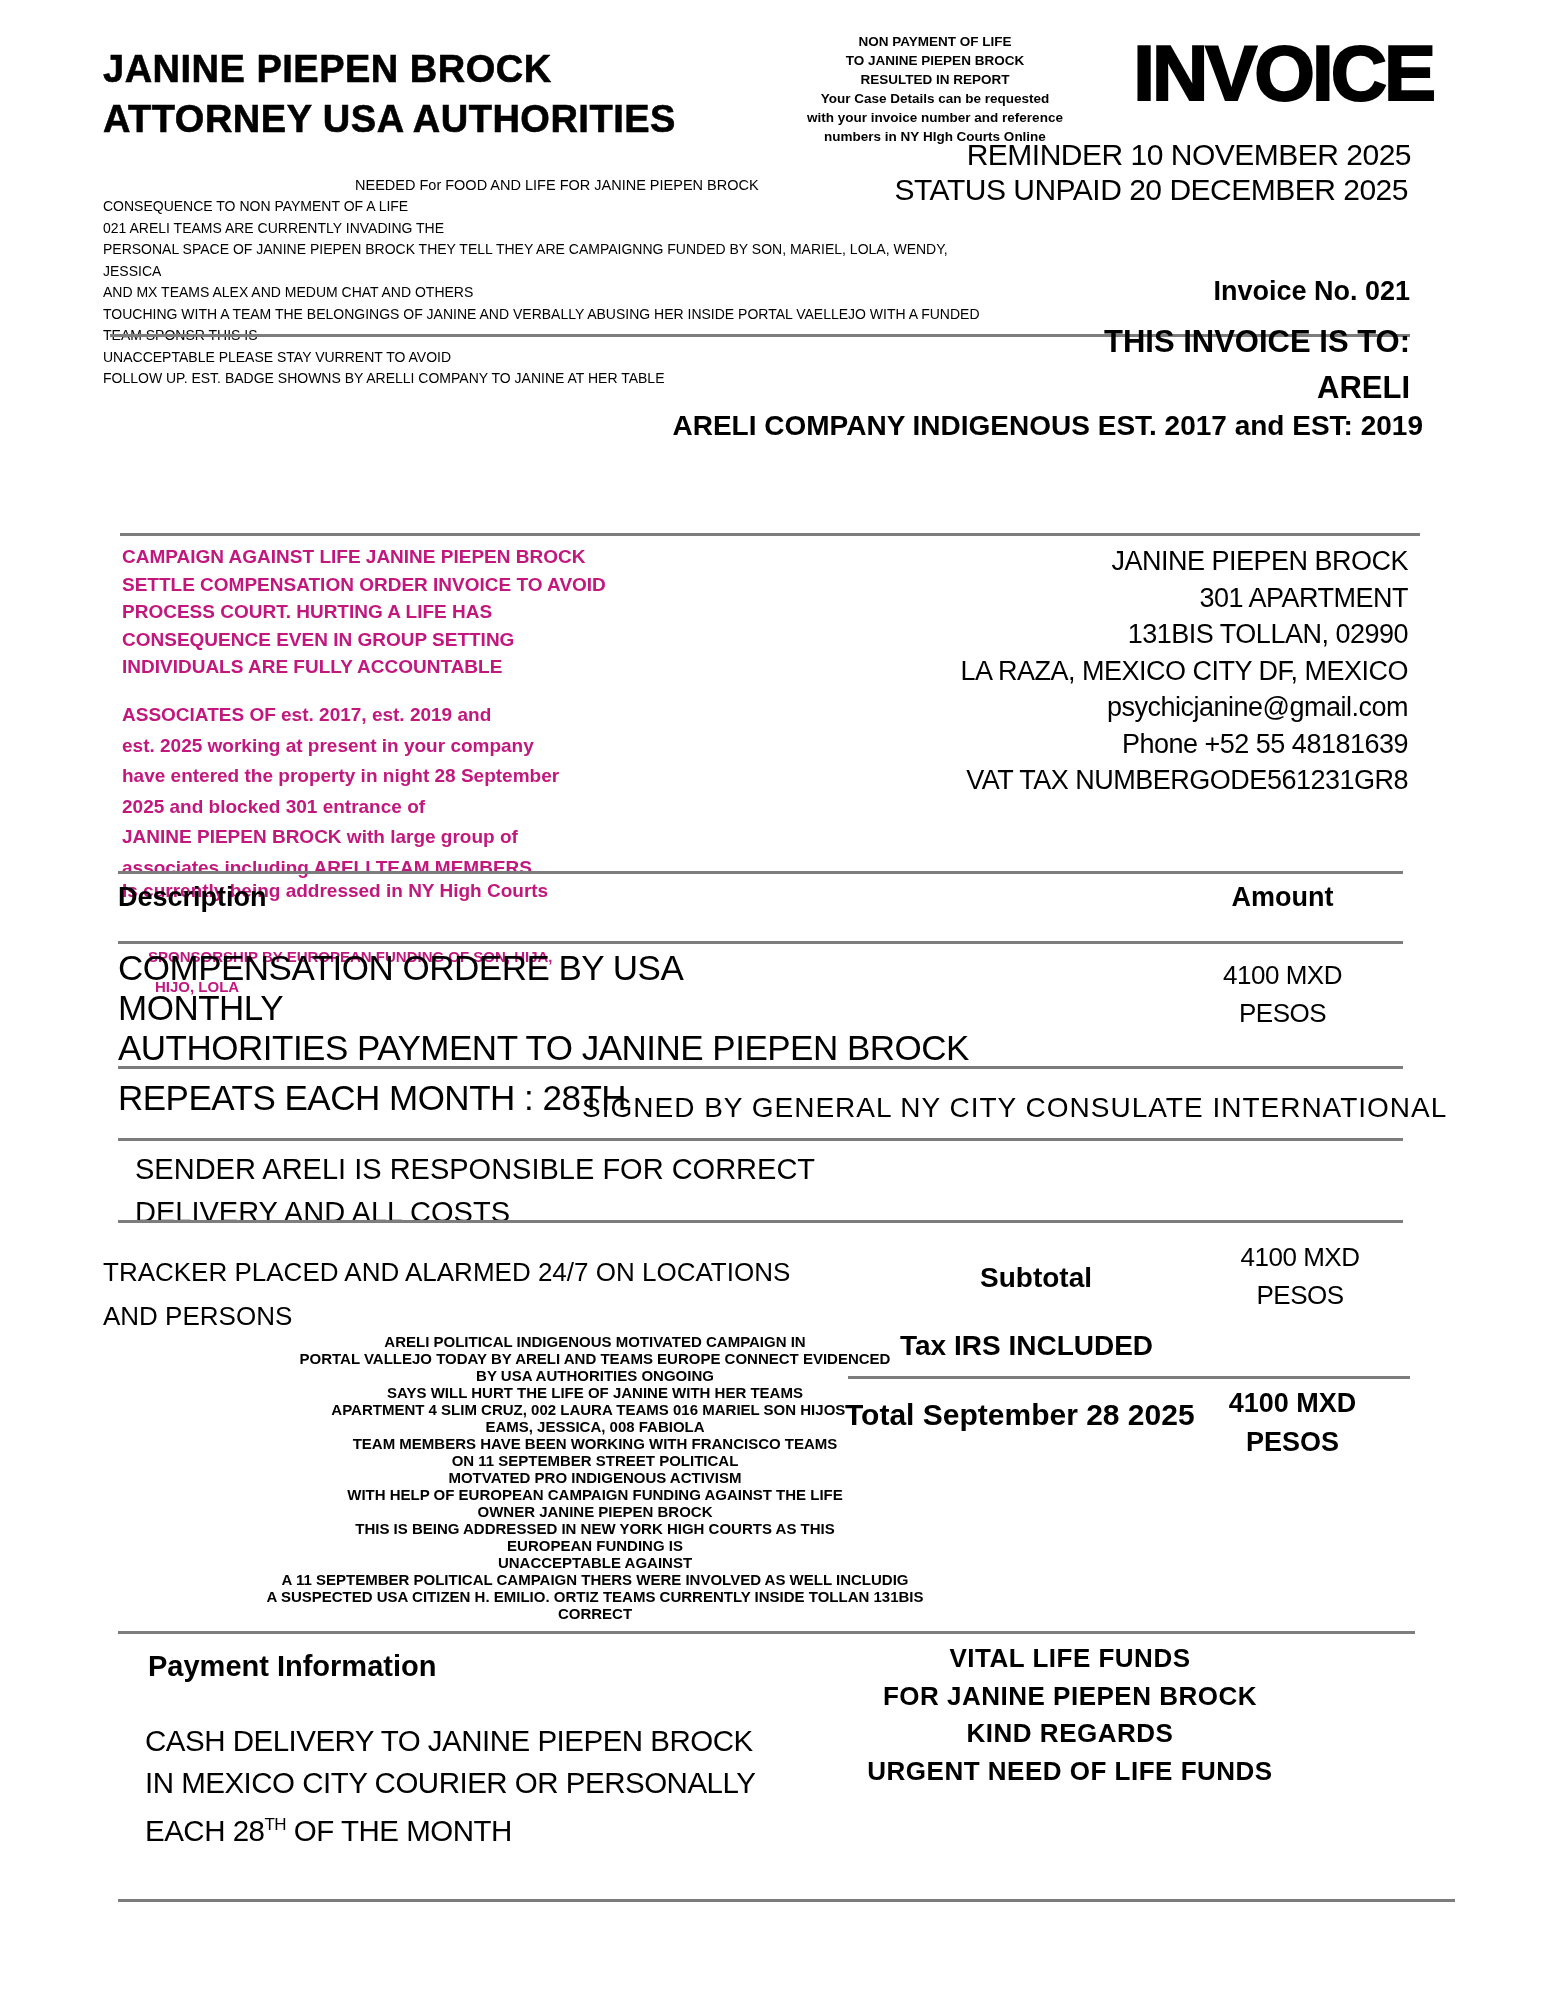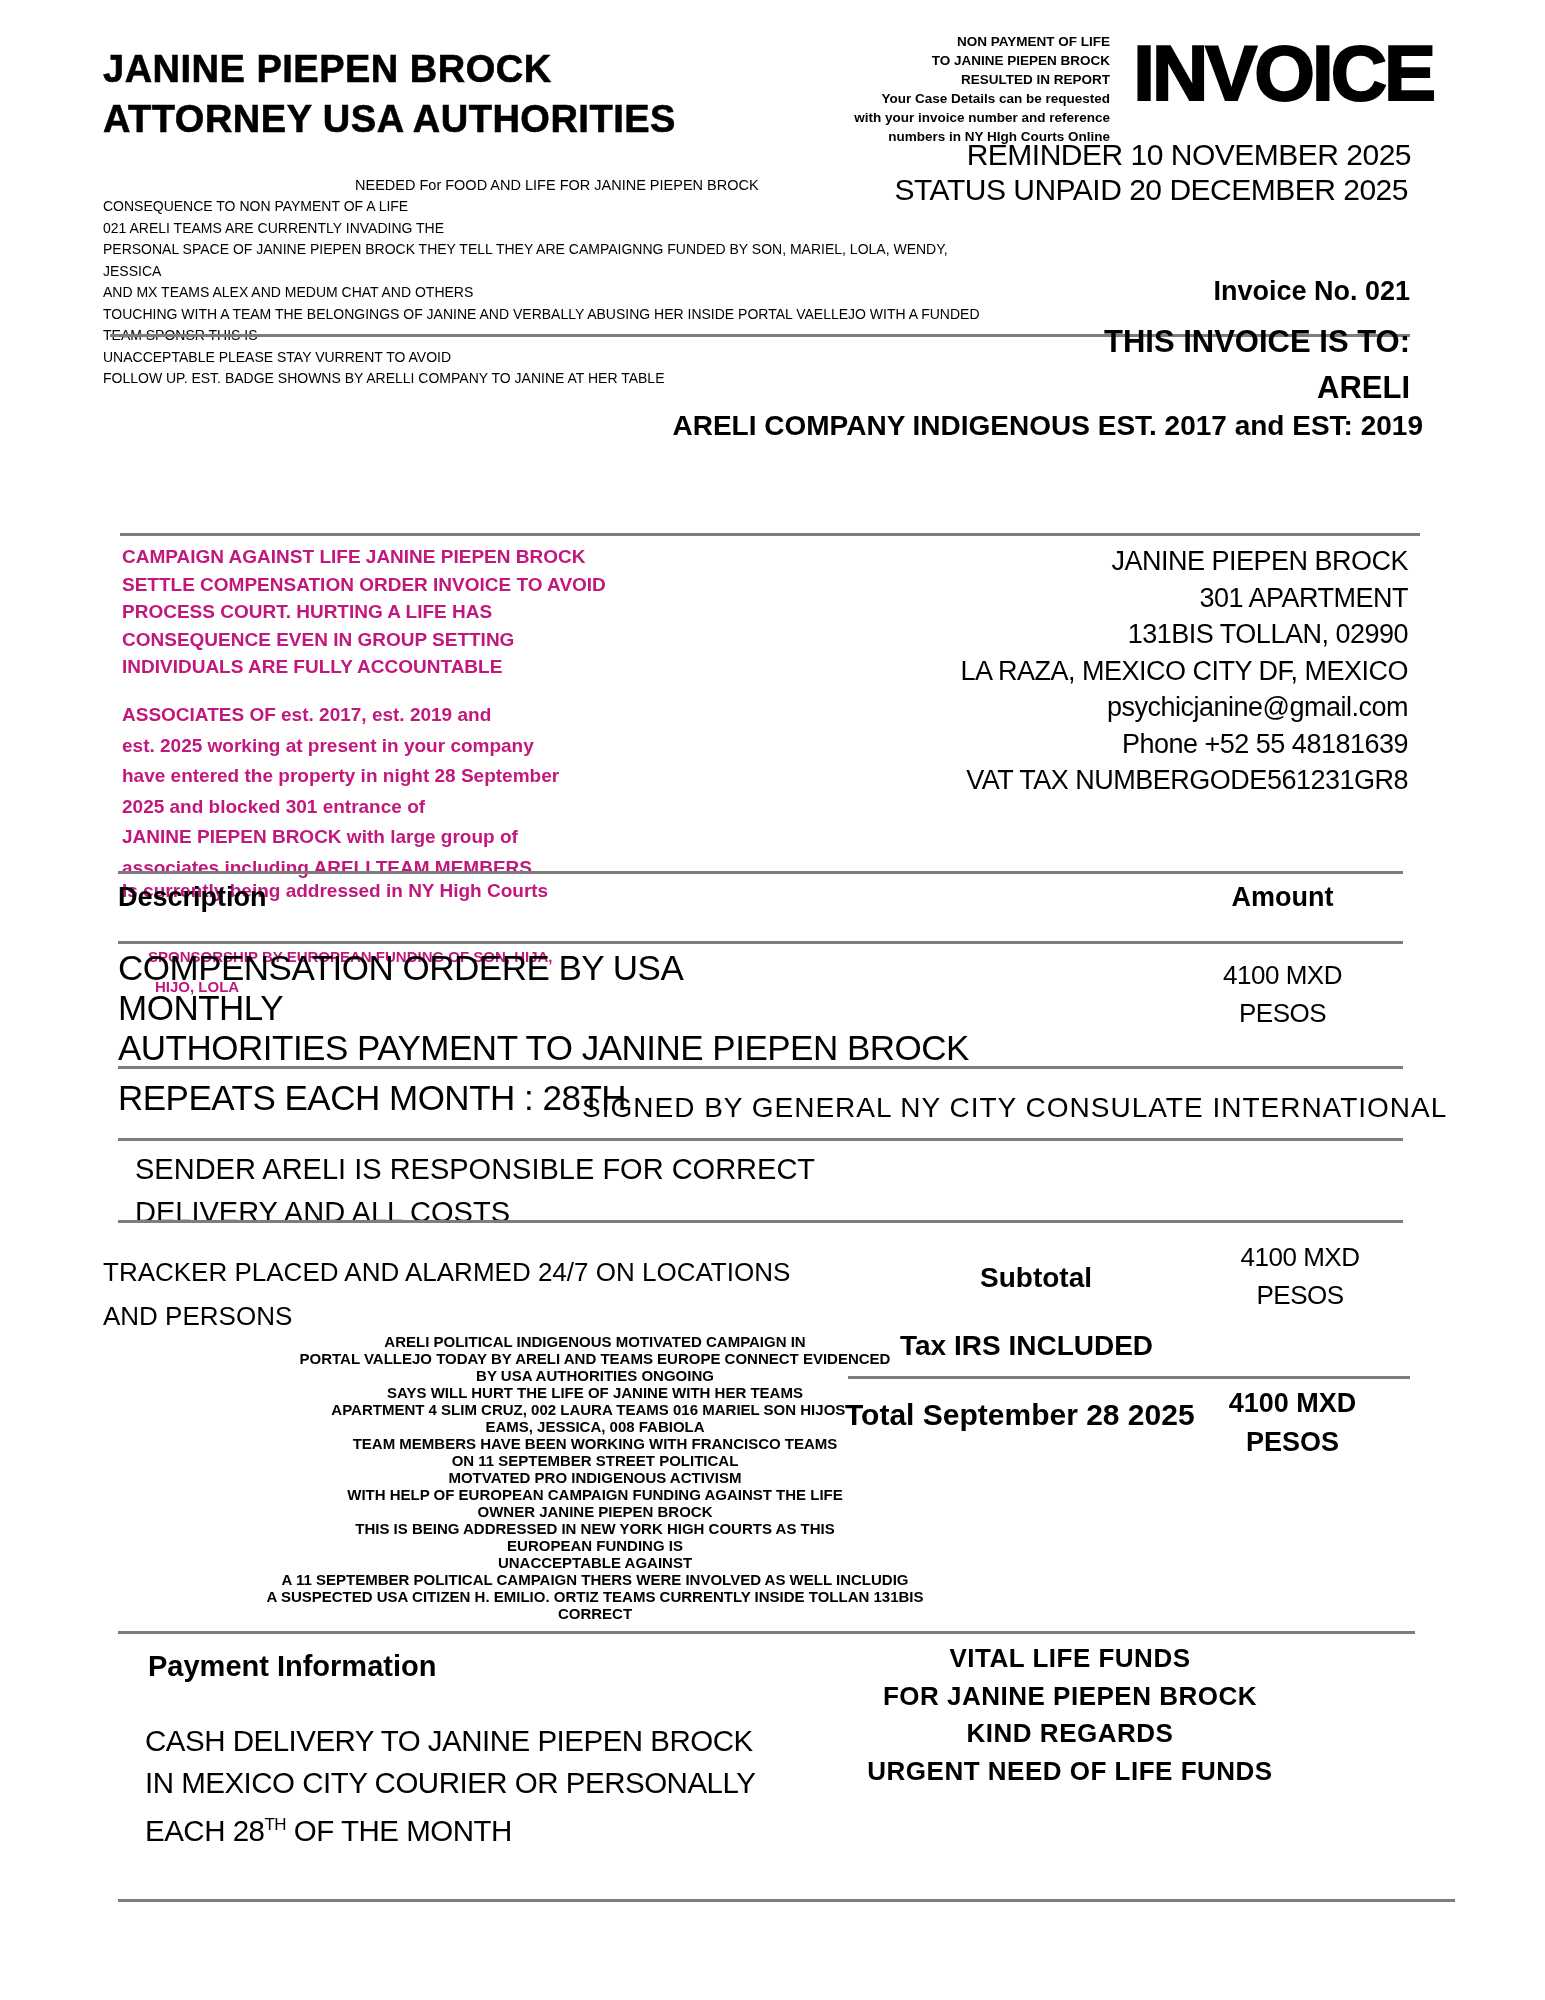--- a/index.html
+++ b/index.html
@@ -8,21 +8,21 @@
     font-family:"Liberation Sans",sans-serif;color:#000;overflow:hidden;
   }
   .abs{position:absolute;}
   .hr{position:absolute;height:3px;background:#7d7d7d;}
   .b{font-weight:bold;}
   .pink{color:#c2187e;font-weight:bold;}
   .rt{text-align:right;}
   .ctr{text-align:center;}
   .company{font-size:38px;font-weight:bold;letter-spacing:.5px;-webkit-text-stroke:.6px #000;}
   .invoice-big{font-size:78px;font-weight:bold;letter-spacing:-3px;-webkit-text-stroke:2px #000;}
-  .notice-sm{font-size:13.5px;line-height:19px;font-weight:bold;text-align:right;}
+  .notice-sm{font-size:13.5px;line-height:19px;font-weight:bold;}
   .light-lg{font-size:30px;font-weight:normal;letter-spacing:-.5px;}
   .para-sm{font-size:14px;line-height:21.5px;font-weight:normal;}
   .pink1{font-size:19px;line-height:27.5px;}
   .pink2{font-size:19px;line-height:30.5px;}
   .addr{font-size:27px;line-height:36.5px;letter-spacing:-.5px;}
   .tbl-h{font-size:27px;font-weight:bold;}
   .cell{font-size:35px;line-height:40px;letter-spacing:-.5px;}
   .amt{font-size:26px;line-height:38px;letter-spacing:-.5px;}
   .details-sm{font-size:15px;line-height:17px;font-weight:bold;}
   .vital{font-size:26px;line-height:37.5px;font-weight:bold;letter-spacing:.5px;}

